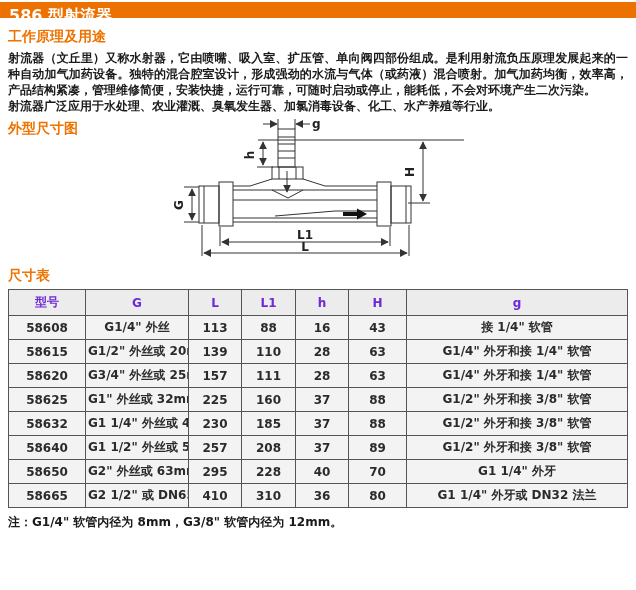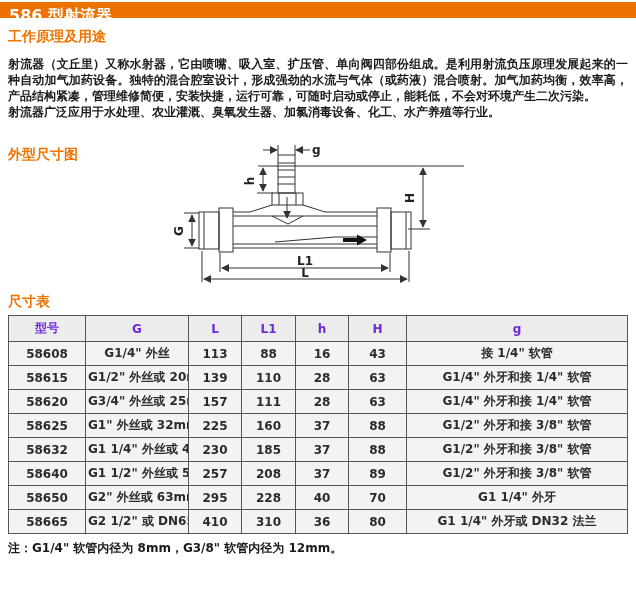--- a/index.html
+++ b/index.html
@@ -5,25 +5,25 @@
   * { margin:0; padding:0; box-sizing:border-box; }
   html,body { width:636px; height:590px; background:#ffffff; overflow:hidden;
               font-family:"DejaVu Sans","Liberation Sans",sans-serif; }
 
   .titlebar { margin-top:2px; height:16px; background:#ed7100; color:#ffffff;
               font-size:16px; font-weight:bold; line-height:28px; padding-left:9px; }
 
   h2.sec { color:#ee7300; font-size:14px; font-weight:bold; }
 
   .principle { padding:0 8px; }
-  .principle h2 { margin:10px 0 10px; }
+  .principle h2 { margin:10px 0 4px; }
   .principle p { font-size:12px; line-height:16px; color:#1a1a1a; font-weight:bold;
                  text-align:justify; }
 
-  .drawing-section { position:relative; height:150px; margin-top:21px; }
+  .drawing-section { position:relative; height:150px; margin-top:1px; }
   .drawing-section h2 { position:absolute; left:8px; top:5px; }
   .drawing-section svg { position:absolute; left:0; top:0; }
   .lbl { font-size:12px; fill:#222222; font-weight:bold; }
 
   .table-section { padding:0 8px; }
   .table-section h2 { margin:2px 0 4px; }
 
   table.dim { width:620px; border-collapse:collapse; table-layout:fixed; }
   table.dim th, table.dim td { border:1px solid #555555; text-align:center;
       font-size:12px; white-space:nowrap; overflow:hidden; padding:0 2px; }

